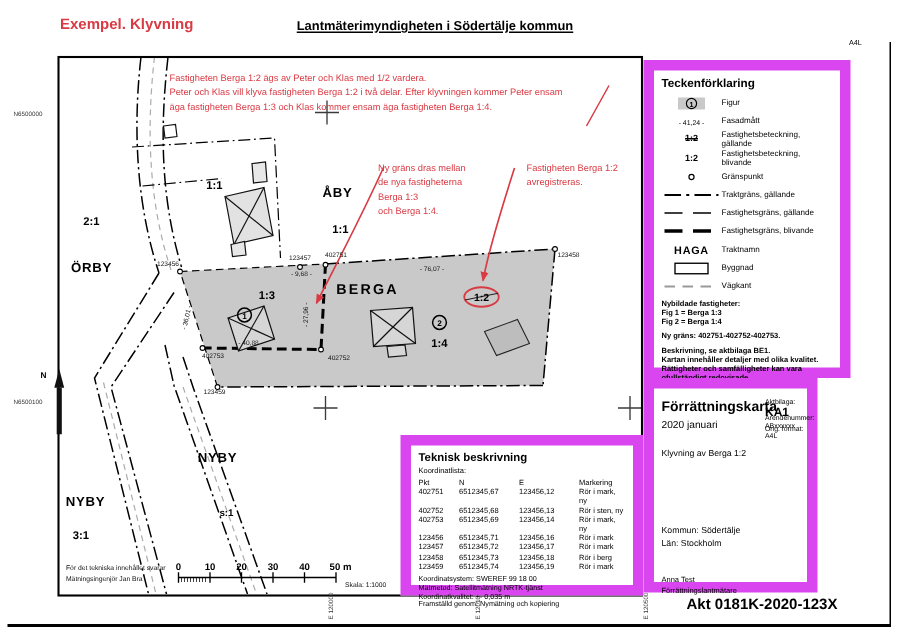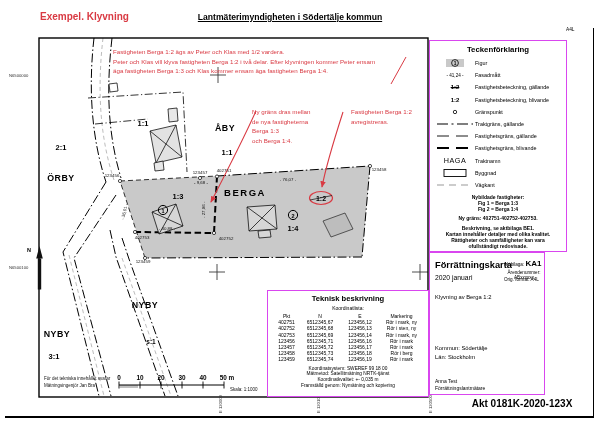--- a/index.html
+++ b/index.html
@@ -1,38 +1,38 @@
 <!DOCTYPE html>
 <html><head>
 <meta charset="utf-8">
 <style>
   html,body{margin:0;padding:0;}
   body{font-family:"Liberation Sans",sans-serif;background:#fff;}
   #page{position:relative;width:600px;height:429px;background:#fff;overflow:hidden;}
   #map-svg{position:absolute;left:0;top:0;z-index:1;}
   .abs{position:absolute;}
-  .box{position:absolute;border:1px solid #d946ef;background:#fff;box-sizing:border-box;z-index:2;text-align:center;}
+  .box{position:absolute;border:7px solid #d946ef;background:#fff;box-sizing:border-box;z-index:2;}
   
   #example-label{left:40px;top:11px;color:#d93a43;font-weight:bold;font-size:10px;z-index:3;}
   #doc-title{left:150px;top:12px;width:280px;text-align:center;font-weight:bold;font-size:8.6px;z-index:3;text-decoration:underline;}
   #a4l-corner{left:566px;top:27px;font-size:4.8px;z-index:3;}
-  #akt-number{left:454px;top:398px;width:136px;text-align:center;font-weight:bold;font-size:10px;z-index:3;}
+  #akt-number{left:440px;top:398px;width:136px;text-align:center;font-weight:bold;font-size:10px;z-index:3;}
   
   #legend{left:429px;top:40px;width:138px;height:212px;padding:4px 5px;}
   #legend .ltitle{font-size:7.8px;font-weight:bold;margin-bottom:3px;}
   .lrow{display:flex;align-items:center;height:12.2px;}
   .lglyph{width:40px;flex:none;display:flex;justify-content:center;align-items:center;}
   .llabel{font-size:5.4px;}
   .lnotes{font-size:5px;font-weight:bold;line-height:5.8px;margin-top:4px;}
   .lnotes2{font-size:5px;font-weight:bold;line-height:5.8px;margin-top:4px;}
   .lnotes3{font-size:5px;font-weight:bold;line-height:5.8px;margin-top:4px;}
   .gl-fasad{font-size:4.6px;}
   .gl-bet{font-size:6px;font-weight:bold;}
   .gl-bet-g{text-decoration:line-through;}
-  .gl-haga{font-size:7.2px;font-weight:normal;letter-spacing:0.5px;}
+  .gl-haga{font-size:7.2px;font-weight:bold;letter-spacing:0.5px;}
   
   #titleblock{left:429px;top:252px;width:116px;height:143px;}
   #titleblock div{position:absolute;}
   .tb-title{left:5px;top:7px;font-size:9.3px;font-weight:bold;}
   .tb-date{left:5px;top:21px;font-size:6.8px;}
   .tb-subject{left:5px;top:41px;font-size:5.8px;}
   .tb-akt{left:74px;top:6px;font-size:4.6px;}
   .tb-akt .val{font-size:8px;font-weight:bold;}
   .tb-arende{left:74px;top:17px;font-size:4.6px;}
   .tb-format{left:74px;top:24px;font-size:4.6px;}

